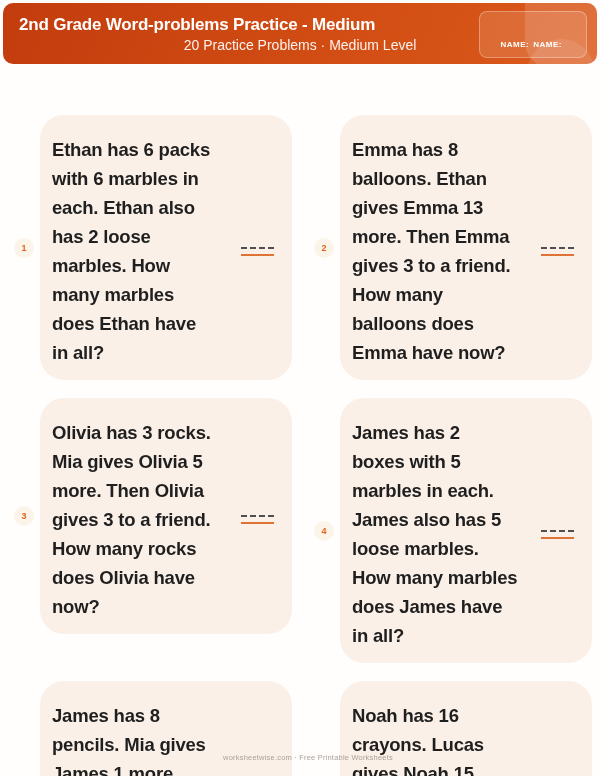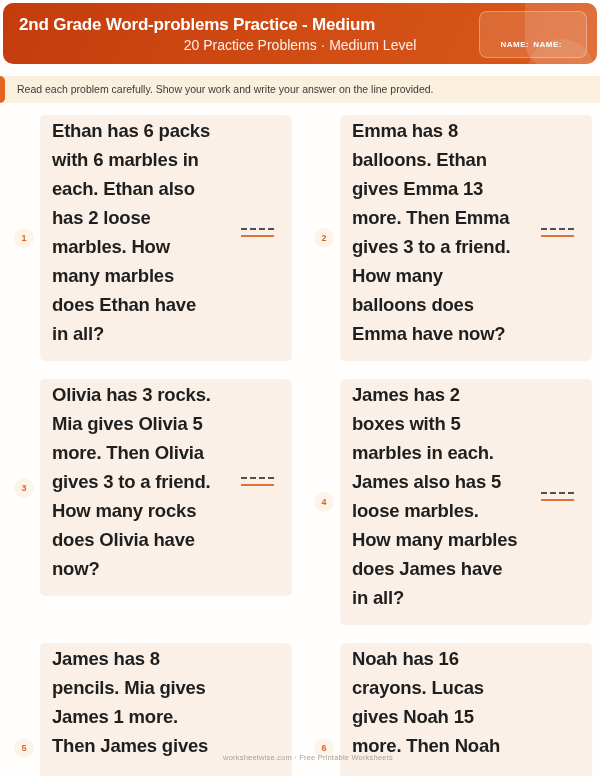--- a/index.html
+++ b/index.html
@@ -34,22 +34,22 @@
   .instr-text { font-size:10.5px; color:#3b3b3b; line-height:27px; padding-left:17px; }
 
   
   .grid { position:absolute; left:0; right:0; top:103px; padding:12px 8px 0 8px;
     display:grid; grid-template-columns:1fr 1fr; column-gap:16px; row-gap:18px;
     align-items:start; }
   .cell { display:flex; align-items:stretch; }
   .badge-col { width:32px; flex:none; display:flex; align-items:center; justify-content:center; }
   .badge { width:20px; height:20px; border-radius:50%; background:#fdf4e9;
     color:#e2641f; font-size:9px; font-weight:bold; text-align:center; line-height:20px; }
-  .card { flex:1; background:#fbf0e8; border-radius:5px;
-    padding:1px 18px 13px 12px; display:flex; align-items:center; }
+  .card { flex:1; background:#fbf0e8; border-radius:24px;
+    padding:20px 18px 13px 12px; display:flex; align-items:center; }
   .card.tall { min-height:210px; align-items:flex-start; }
   .ptext { flex:1; min-width:0; font-size:18.5px; font-weight:bold; color:#1f1f1f;
     line-height:29px; white-space:pre; letter-spacing:-0.2px; }
   .answer { width:33px; flex:none; margin-left:4px; align-self:center; }
   .aline1 { border-top:2px dashed #4f4f4f; margin-bottom:5px; }
   .aline2 { border-top:2px solid #dd7334; }
 
   
   .footer { position:absolute; left:16px; right:0; top:753px; text-align:center;
     font-size:7.5px; color:rgba(162,152,144,0.9); z-index:5; letter-spacing:0.2px; }
@@ -69,24 +69,20 @@
         <span class="nlabel">NAME:</span>
         <span class="nline"></span>
       </div>
       <div class="nrow">
         <span class="nlabel">NAME:</span>
         <span class="nline"></span>
       </div>
     </div>
   </div>
 
-  <div class="instruction">
-    <div class="instr-accent"></div>
-    <div class="instr-text">Read each problem carefully. Show your work and write your answer on the line provided.</div>
-  </div>
 
   <div class="grid">
 
     <div class="cell">
       <div class="badge-col">
         <div class="badge">1</div>
       </div>
       <div class="card">
         <div class="ptext">Ethan has 6 packs
 with 6 marbles in

